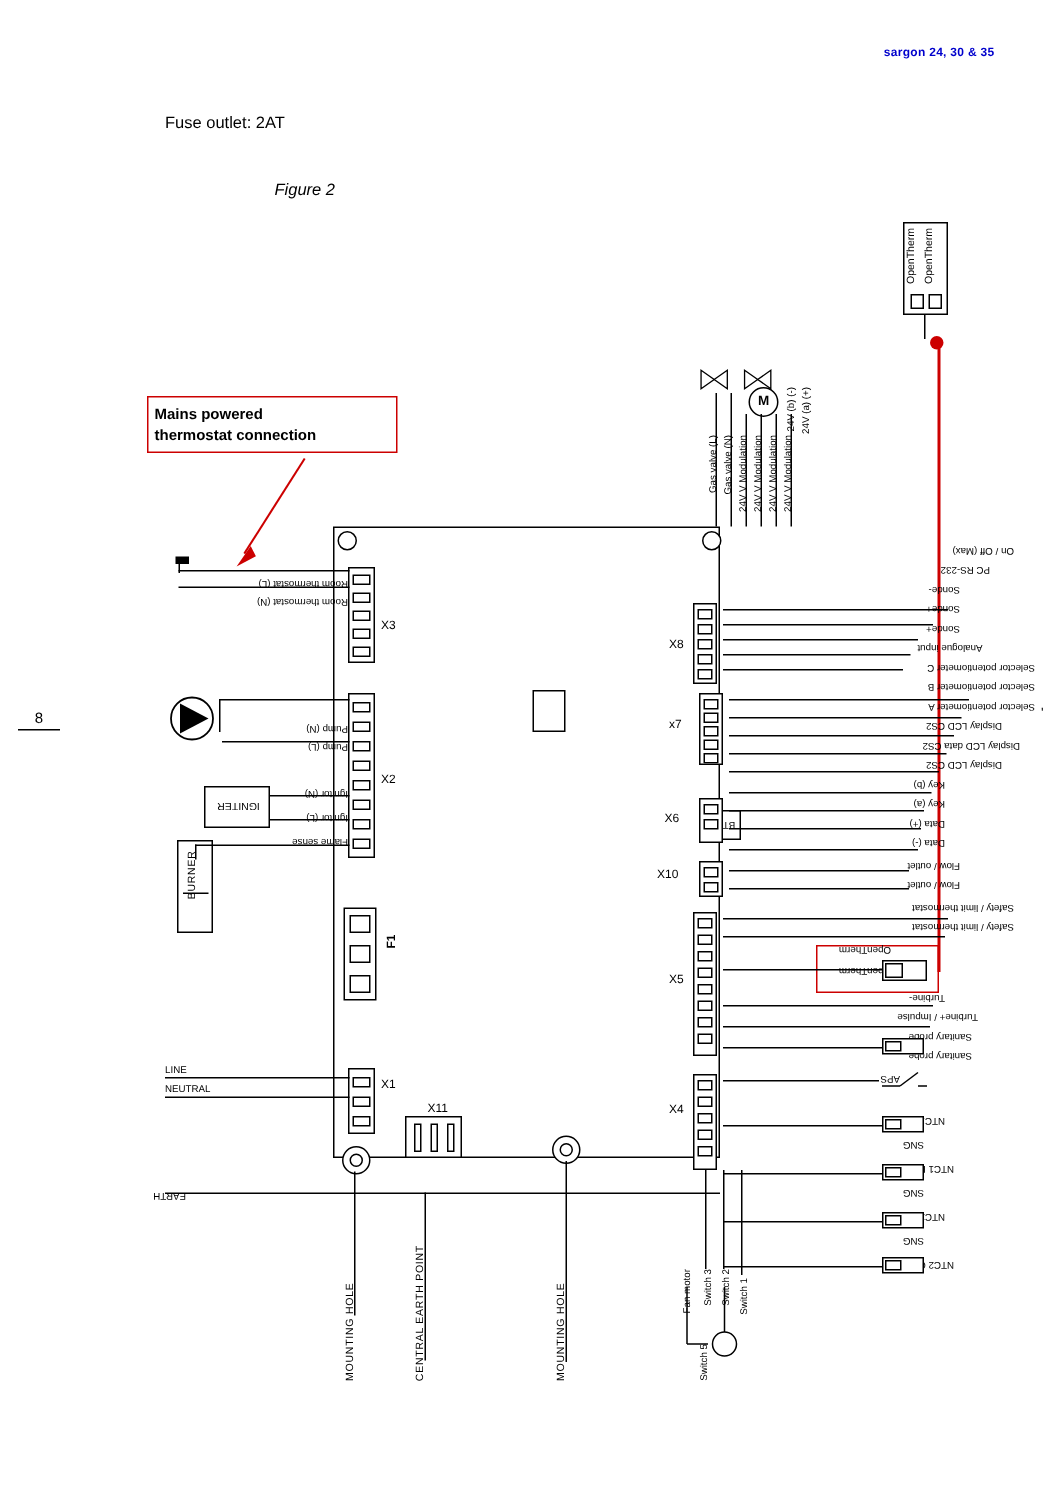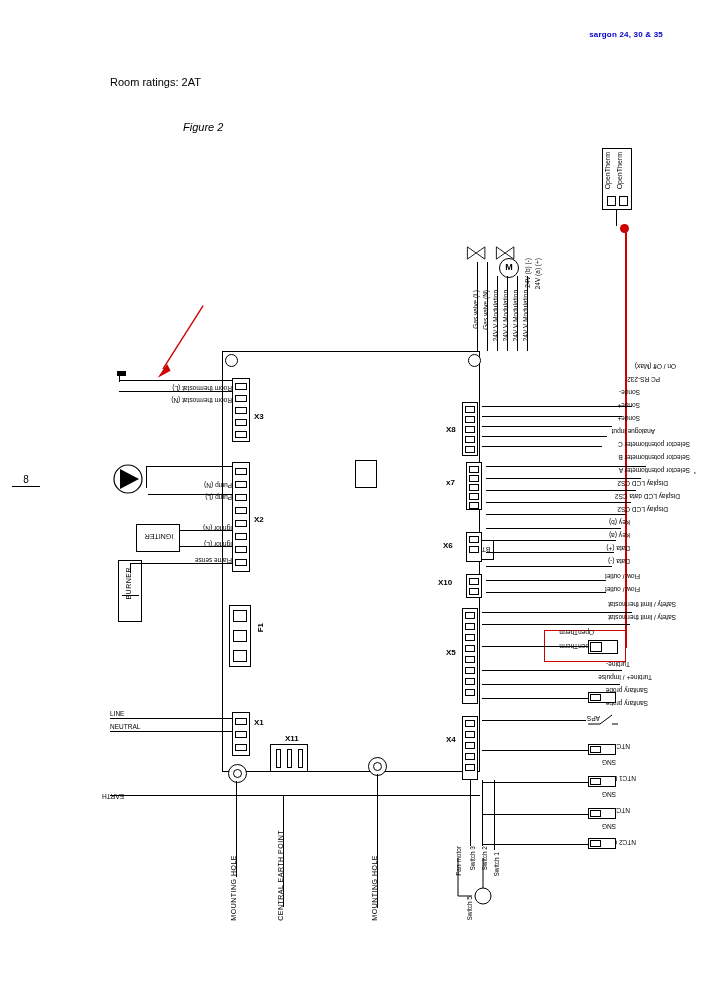--- a/index.html
+++ b/index.html
@@ -235,21 +235,21 @@
     left: 2px;
     width: calc(100% - 4px);
     height: 7px;
     border: 1px solid #000;
     box-sizing: border-box;
     background: #fff;
   }
   .conn-name {
     position: absolute;
     font-size: 8px;
-    font-weight: bold;
+    font-weight: normal;
     color: #000;
   }
   .vtext {
     position: absolute;
     font-size: 6.5px;
     color: #000;
     white-space: nowrap;
     writing-mode: vertical-rl;
     transform: rotate(180deg);
   }
@@ -459,26 +459,30 @@
   }
   svg { display: block; overflow: visible; }
 </style>
 </head>
 <body>
 
 <div class="page">
 
   <div class="brand">sargon 24, 30 &amp; 35</div>
 
-  <div class="fuse-note">Room ratings: 2AT</div>
+  <div class="fuse-note">Fuse outlet: 2AT</div>
   <div class="figure-label">Figure 2</div>
   <div class="page-number">8</div>
   <div class="margin-tick">'</div>
 
 
+  <div class="callout callout-mains">
+    <div>Mains powered</div>
+    <div>thermostat connection</div>
+  </div>
 
   <svg class="arrow-mains" width="70" height="90" viewBox="0 0 70 90">
     <line x1="62" y1="2" x2="15" y2="76" stroke="#cc0000" stroke-width="1.6"></line>
     <polygon points="9,86 20,70 24,78" fill="#cc0000"></polygon>
   </svg>
 
   <div class="red-conn red-dot"></div>
   <div class="red-conn red-line-v"></div>
   <div class="red-conn red-box-openterm"></div>
 

